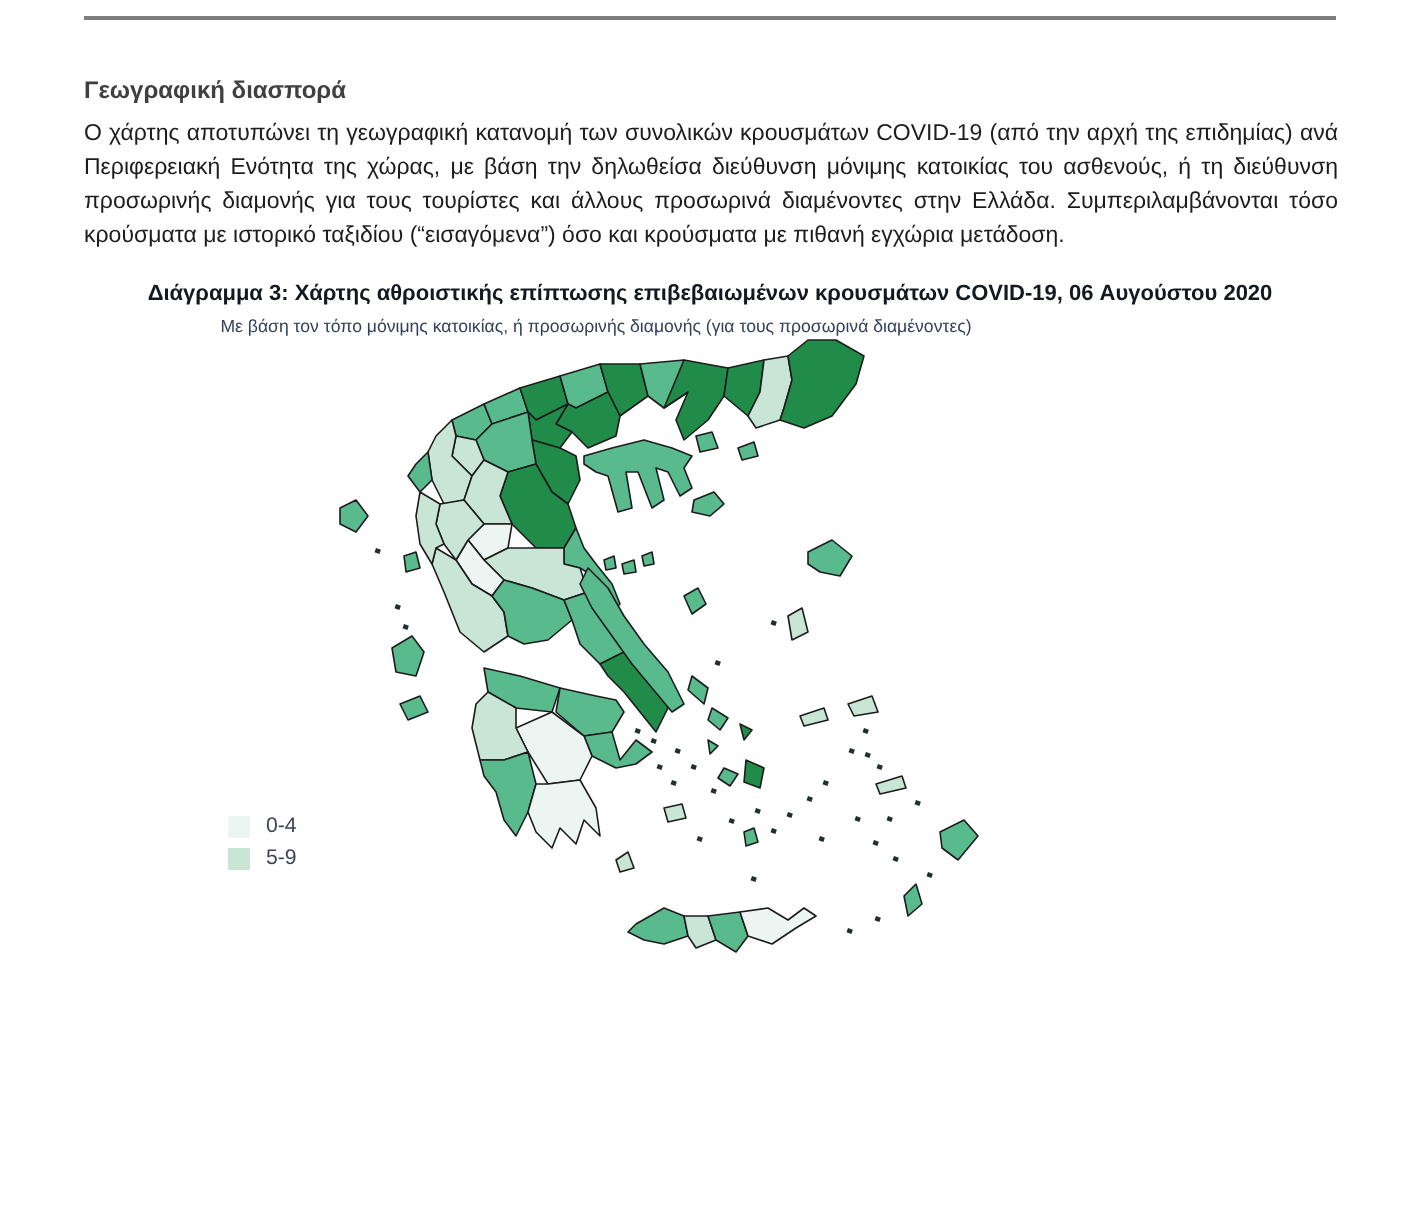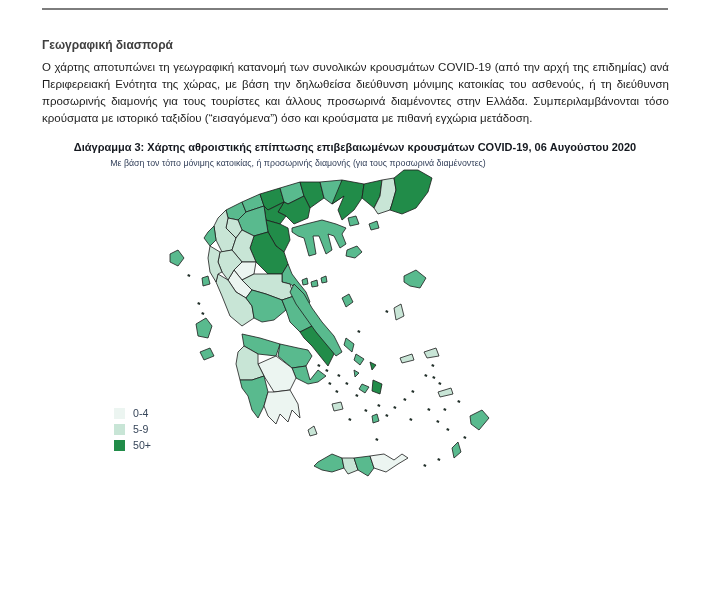--- a/index.html
+++ b/index.html
@@ -282,18 +282,14 @@
 <div class="legend">
   <div class="legend-items">
     <div class="legend-row">
       <span class="swatch" style="background: rgb(236, 245, 241);"></span>
       <span>0-4</span>
     </div>
     <div class="legend-row">
       <span class="swatch" style="background: rgb(200, 229, 214);"></span>
       <span>5-9</span>
     </div>
-    <div class="legend-row">
-      <span class="swatch" style="background: rgb(33, 140, 73);"></span>
-      <span>50+</span>
-    </div>
   </div>
 </div>
 
 </body></html>

